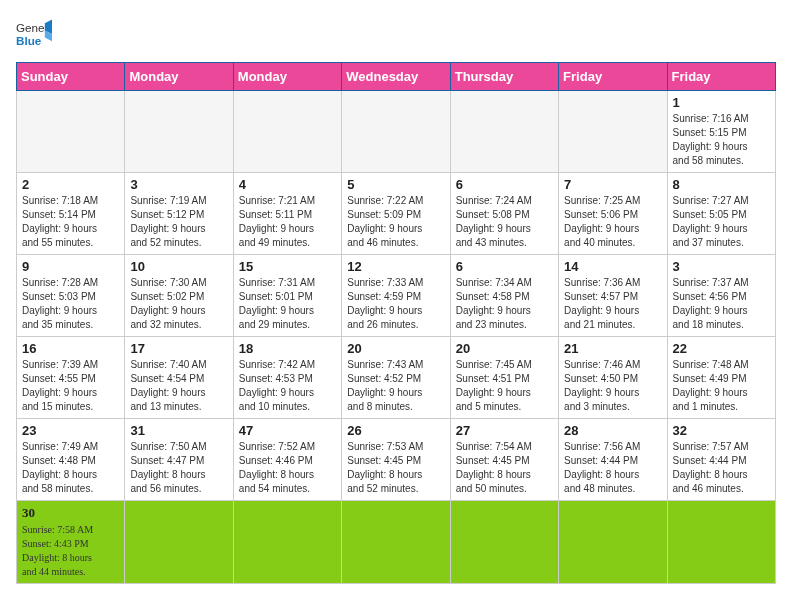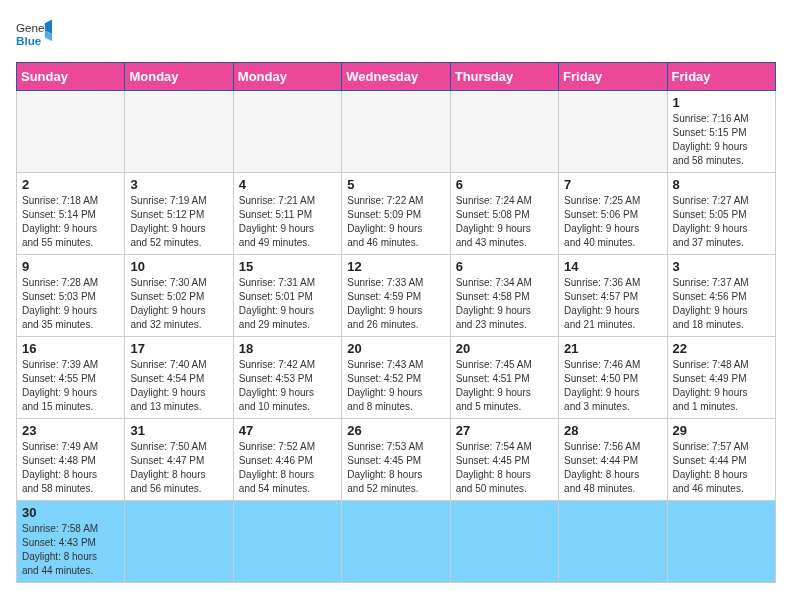--- a/index.html
+++ b/index.html
@@ -56,21 +56,22 @@
       width: 108px;
       min-height: 80px;
       font-size: 10.5px;
       color: #333;
       background: #fff;
     }
     .calendar td.empty {
       background: #f5f5f5;
     }
     .calendar td.last-row {
-      background: #7dd3fc;
+      background: #84cc16;
+      font-family: Liberation Serif, serif;
     }
     .day-num {
       font-size: 13px;
       font-weight: bold;
       color: #222;
       margin-bottom: 2px;
       display: block;
     }
     .day-info {
       font-size: 10px;
@@ -230,21 +231,21 @@
         </td>
         <td>
           <span class="day-num">27</span>
           <div class="day-info">Sunrise: 7:54 AM<br>Sunset: 4:45 PM<br>Daylight: 8 hours<br>and 50 minutes.</div>
         </td>
         <td>
           <span class="day-num">28</span>
           <div class="day-info">Sunrise: 7:56 AM<br>Sunset: 4:44 PM<br>Daylight: 8 hours<br>and 48 minutes.</div>
         </td>
         <td>
-          <span class="day-num">29</span>
+          <span class="day-num">32</span>
           <div class="day-info">Sunrise: 7:57 AM<br>Sunset: 4:44 PM<br>Daylight: 8 hours<br>and 46 minutes.</div>
         </td>
       </tr>
       <tr>
         <td class="last-row">
           <span class="day-num">30</span>
           <div class="day-info">Sunrise: 7:58 AM<br>Sunset: 4:43 PM<br>Daylight: 8 hours<br>and 44 minutes.</div>
         </td>
         <td class="last-row"></td>
         <td class="last-row"></td>

